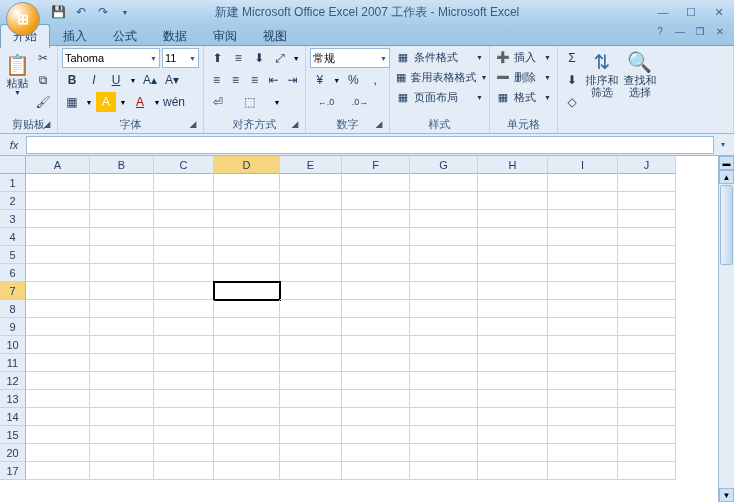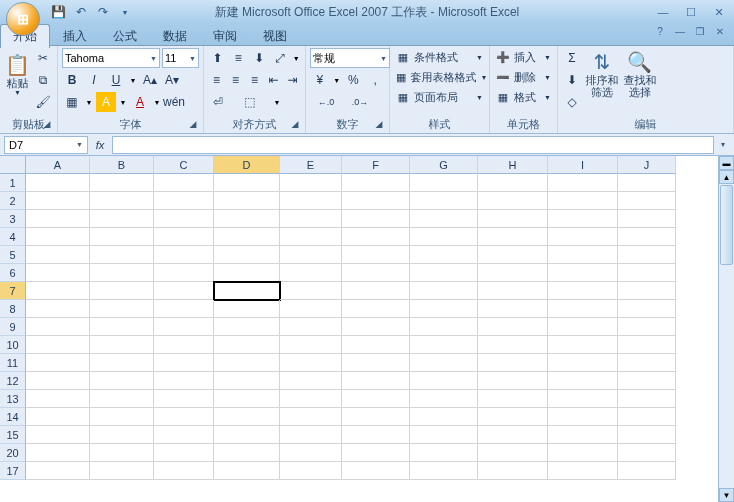--- a/index.html
+++ b/index.html
@@ -260,29 +260,24 @@
         <span class="ico" style="color:#3a6a9a">⇅</span>
         <span class="lbl" style="white-space:pre">排序和
 筛选</span>
       </div>
       <div class="big-btn">
         <span class="ico" style="color:#7a9fbf">🔍</span>
         <span class="lbl" style="white-space:pre">查找和
 选择</span>
       </div>
     </div>
-    <div class="group-label"><span>编辑</span></div>
   </div>
 </div>
 
 <div class="formula-bar">
-  <div class="name-box">
-      <input value="D7" style="">
-      <span class="arrow">▼</span>
-    </div>
   <div class="fx-btn">fx</div>
   <div class="formula-input"></div>
   <div class="formula-expand">▾</div>
 </div>
 
 <div class="grid-wrap">
   <div class="grid-left">
     <div class="corner"></div>
     <div class="row-headers" id="row-headers">
         <div class="row-h">1</div>

